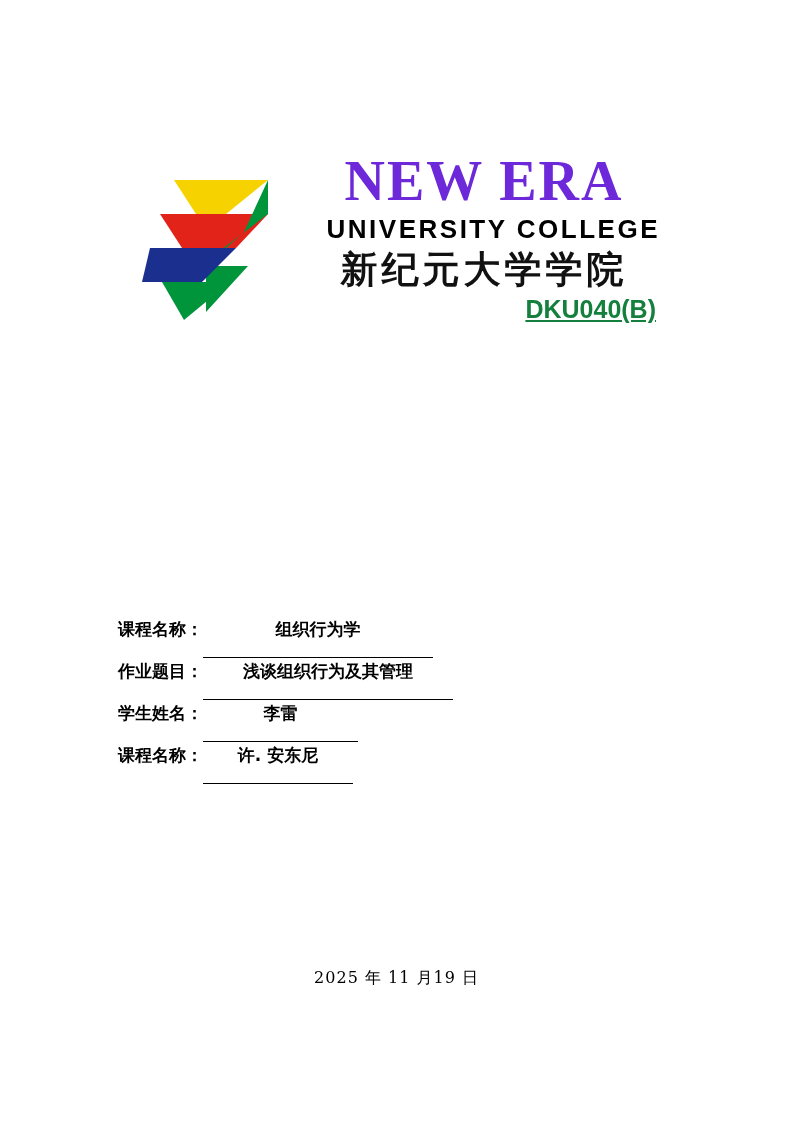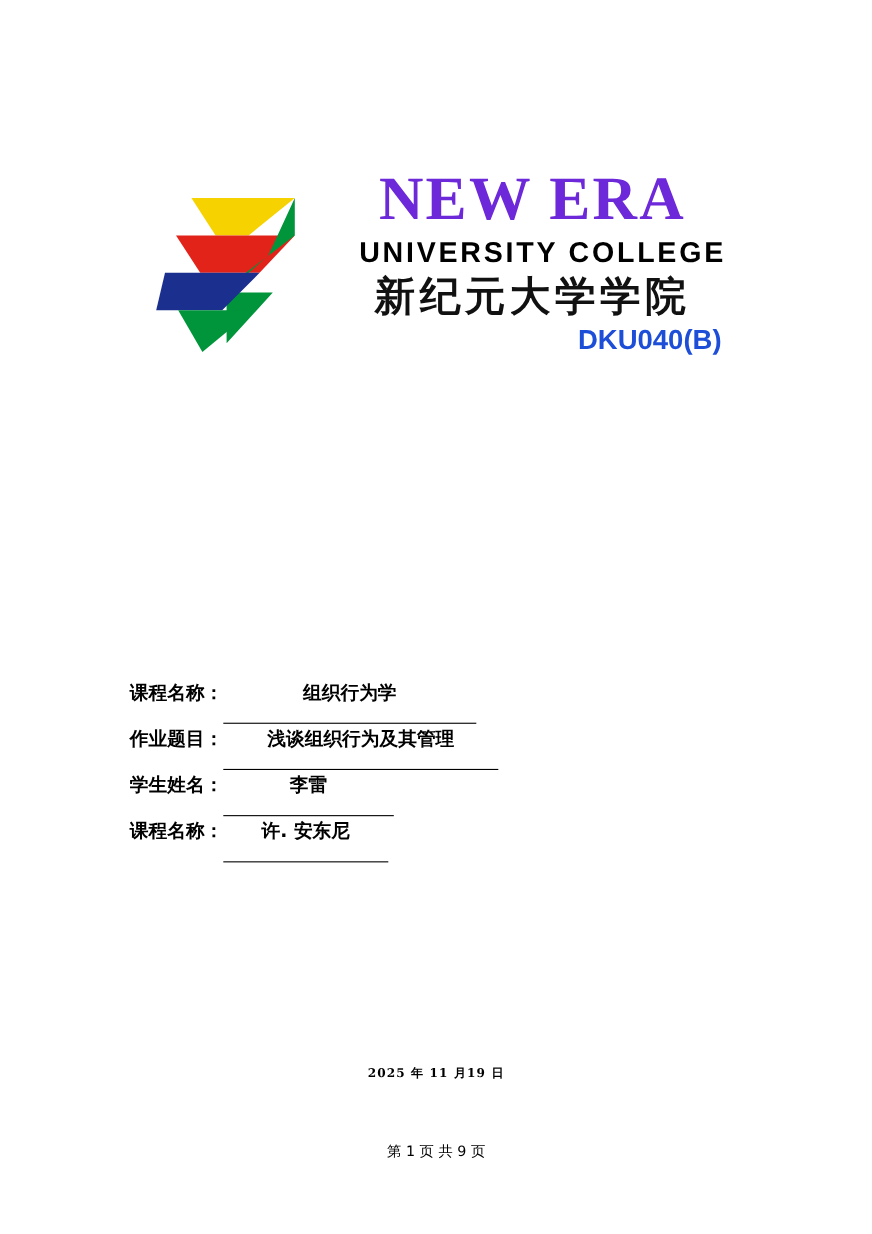--- a/index.html
+++ b/index.html
@@ -72,24 +72,25 @@
     line-height: 44px;
     color: #111111;
     white-space: nowrap;
     margin-top: 4px;
   }
   .logo-code {
     font-family: "Liberation Sans", sans-serif;
     font-weight: bold;
     font-size: 25px;
     line-height: 30px;
-    color: #1d4ed8;
+    color: #15803d;
     text-align: right;
     margin-top: 2px;
     padding-right: 4px;
+    text-decoration: underline;
   }
 
   
   .fields {
     position: absolute;
     left: 118px;
     top: 618px;
     width: 560px;
   }
   .field-row {
@@ -120,22 +121,22 @@
   .w-155 { width: 155px; }
 
   
   .date-line {
     position: absolute;
     left: 0;
     top: 968px;
     width: 793px;
     text-align: center;
     font-family: "DejaVu Serif", serif;
-    font-weight: bold;
-    font-size: 11px;
+    font-weight: normal;
+    font-size: 16px;
     letter-spacing: 1px;
     color: #000000;
   }
 
   
   .footer {
     position: absolute;
     left: 0;
     top: 1038px;
     width: 793px;
@@ -195,15 +196,14 @@
 
     <div class="field-row">
       <span class="field-label">课程名称：</span>
       <span class="field-value w-150">许. 安东尼</span>
     </div>
 
   </div>
 
   <div class="date-line">2025 年  11  月19 日</div>
 
-  <div class="footer">第 1 页  共 9 页</div>
 
 </div>
 
 </body></html>

